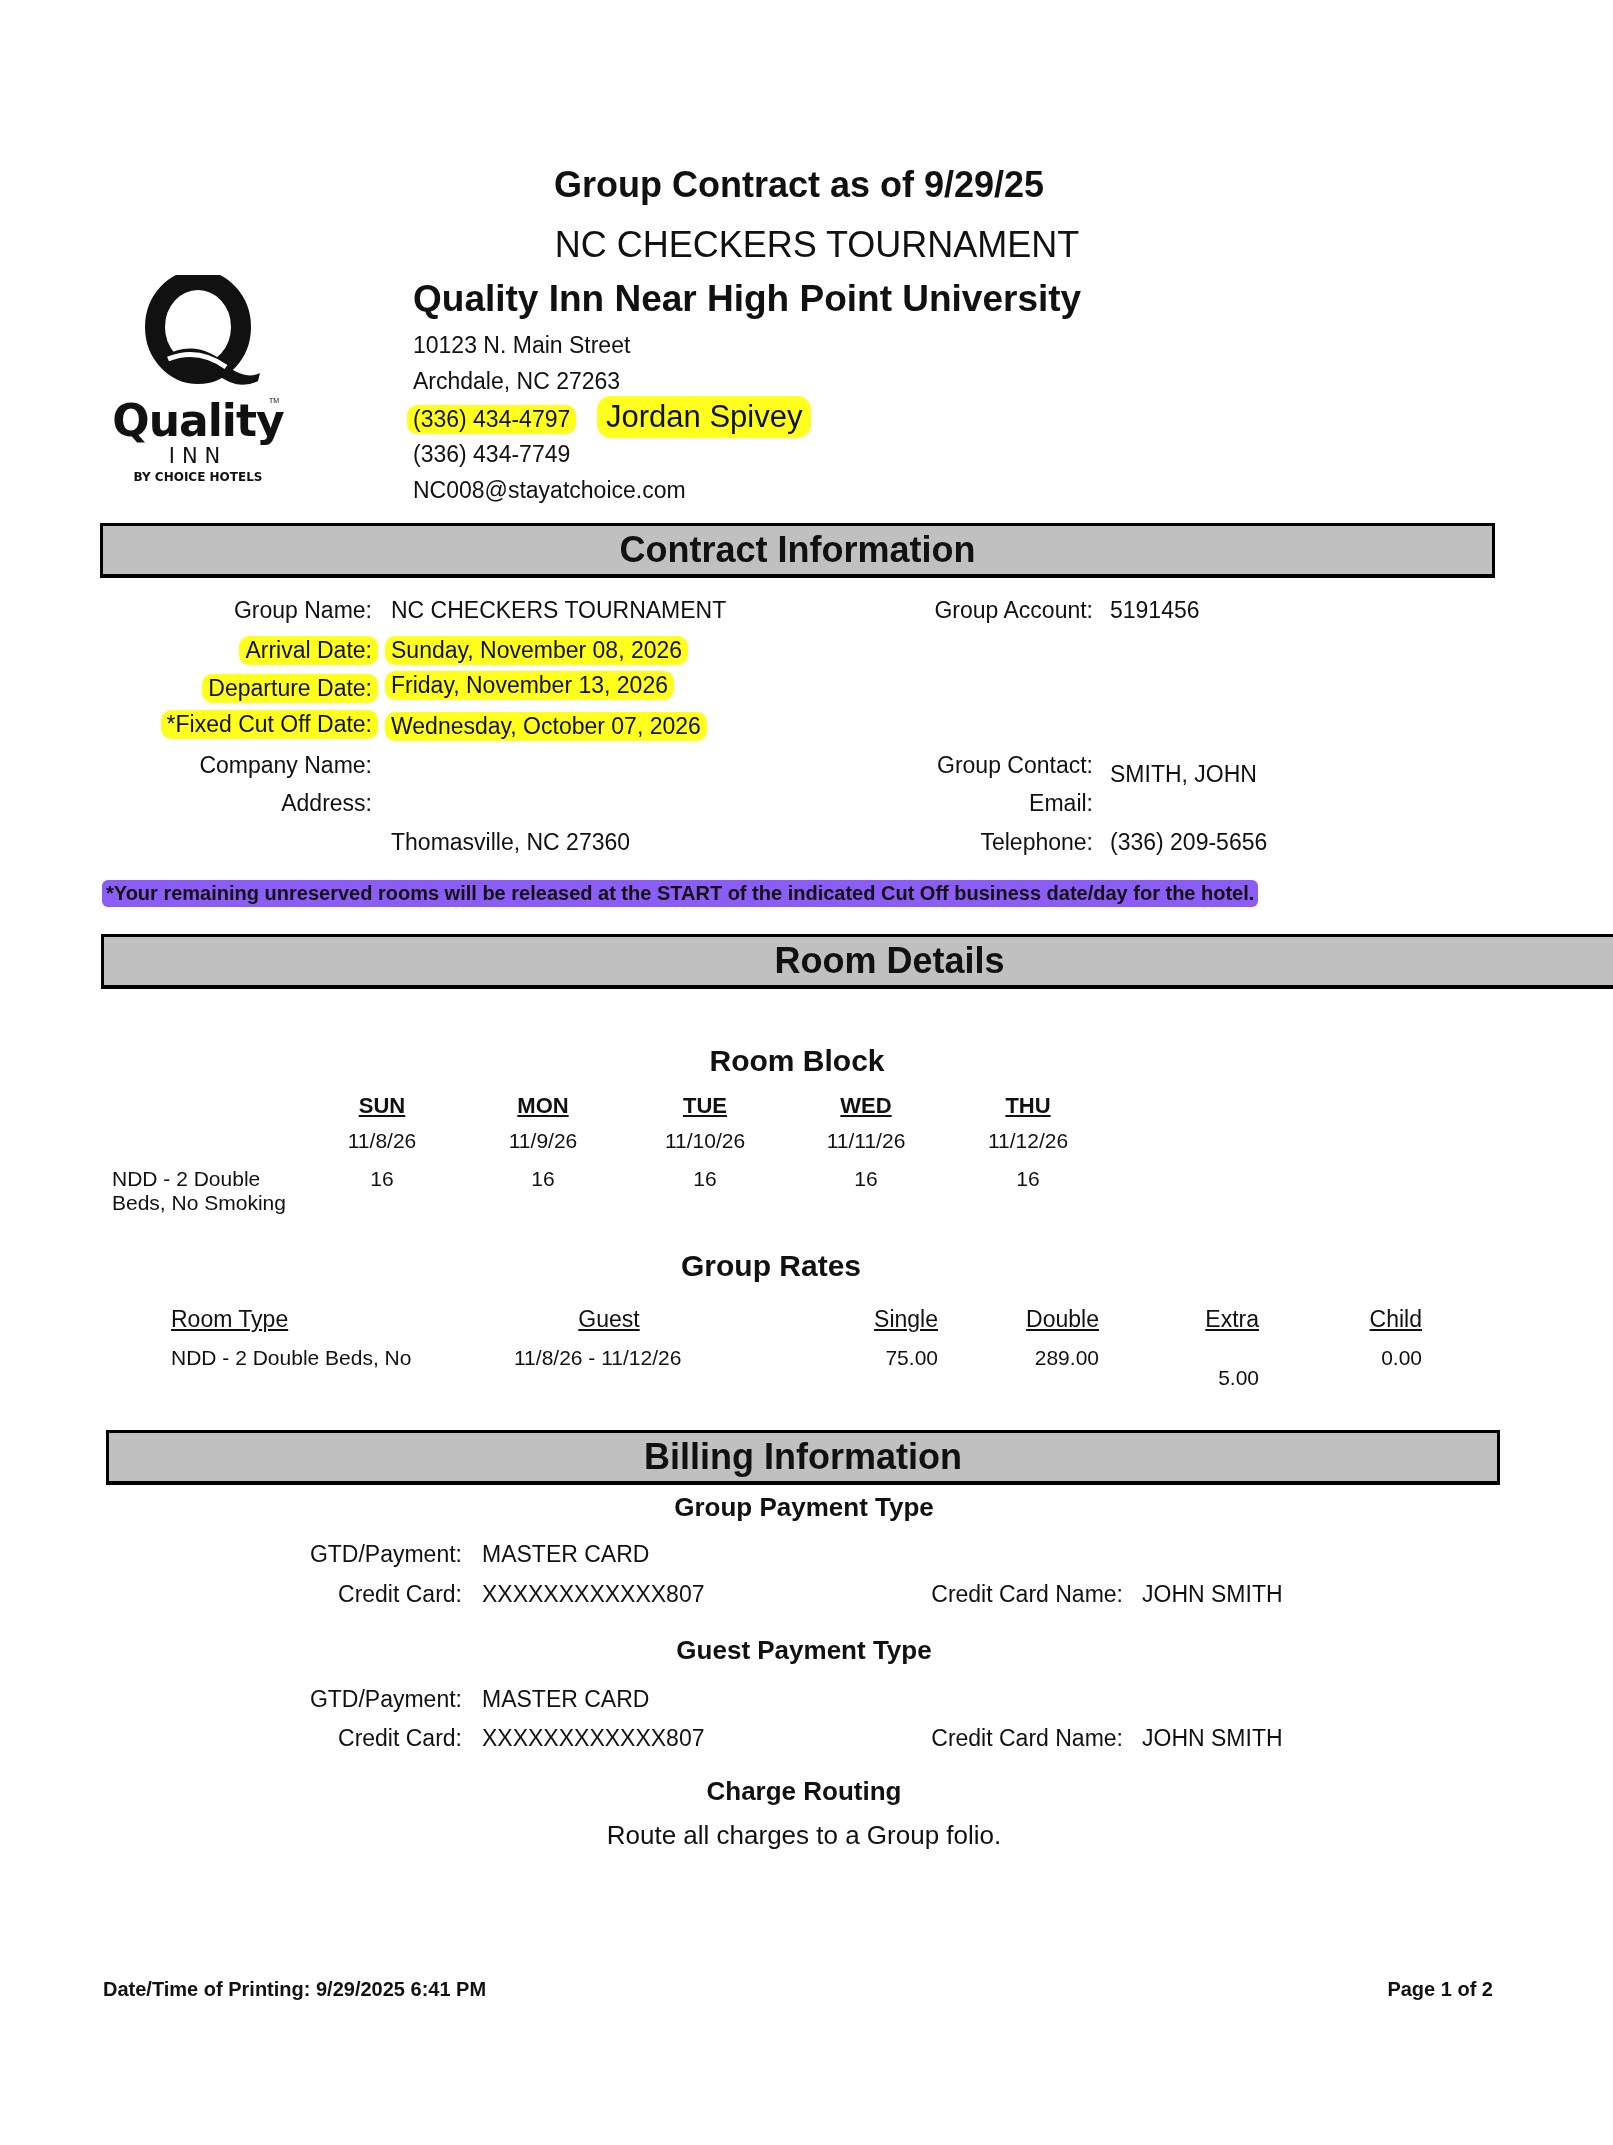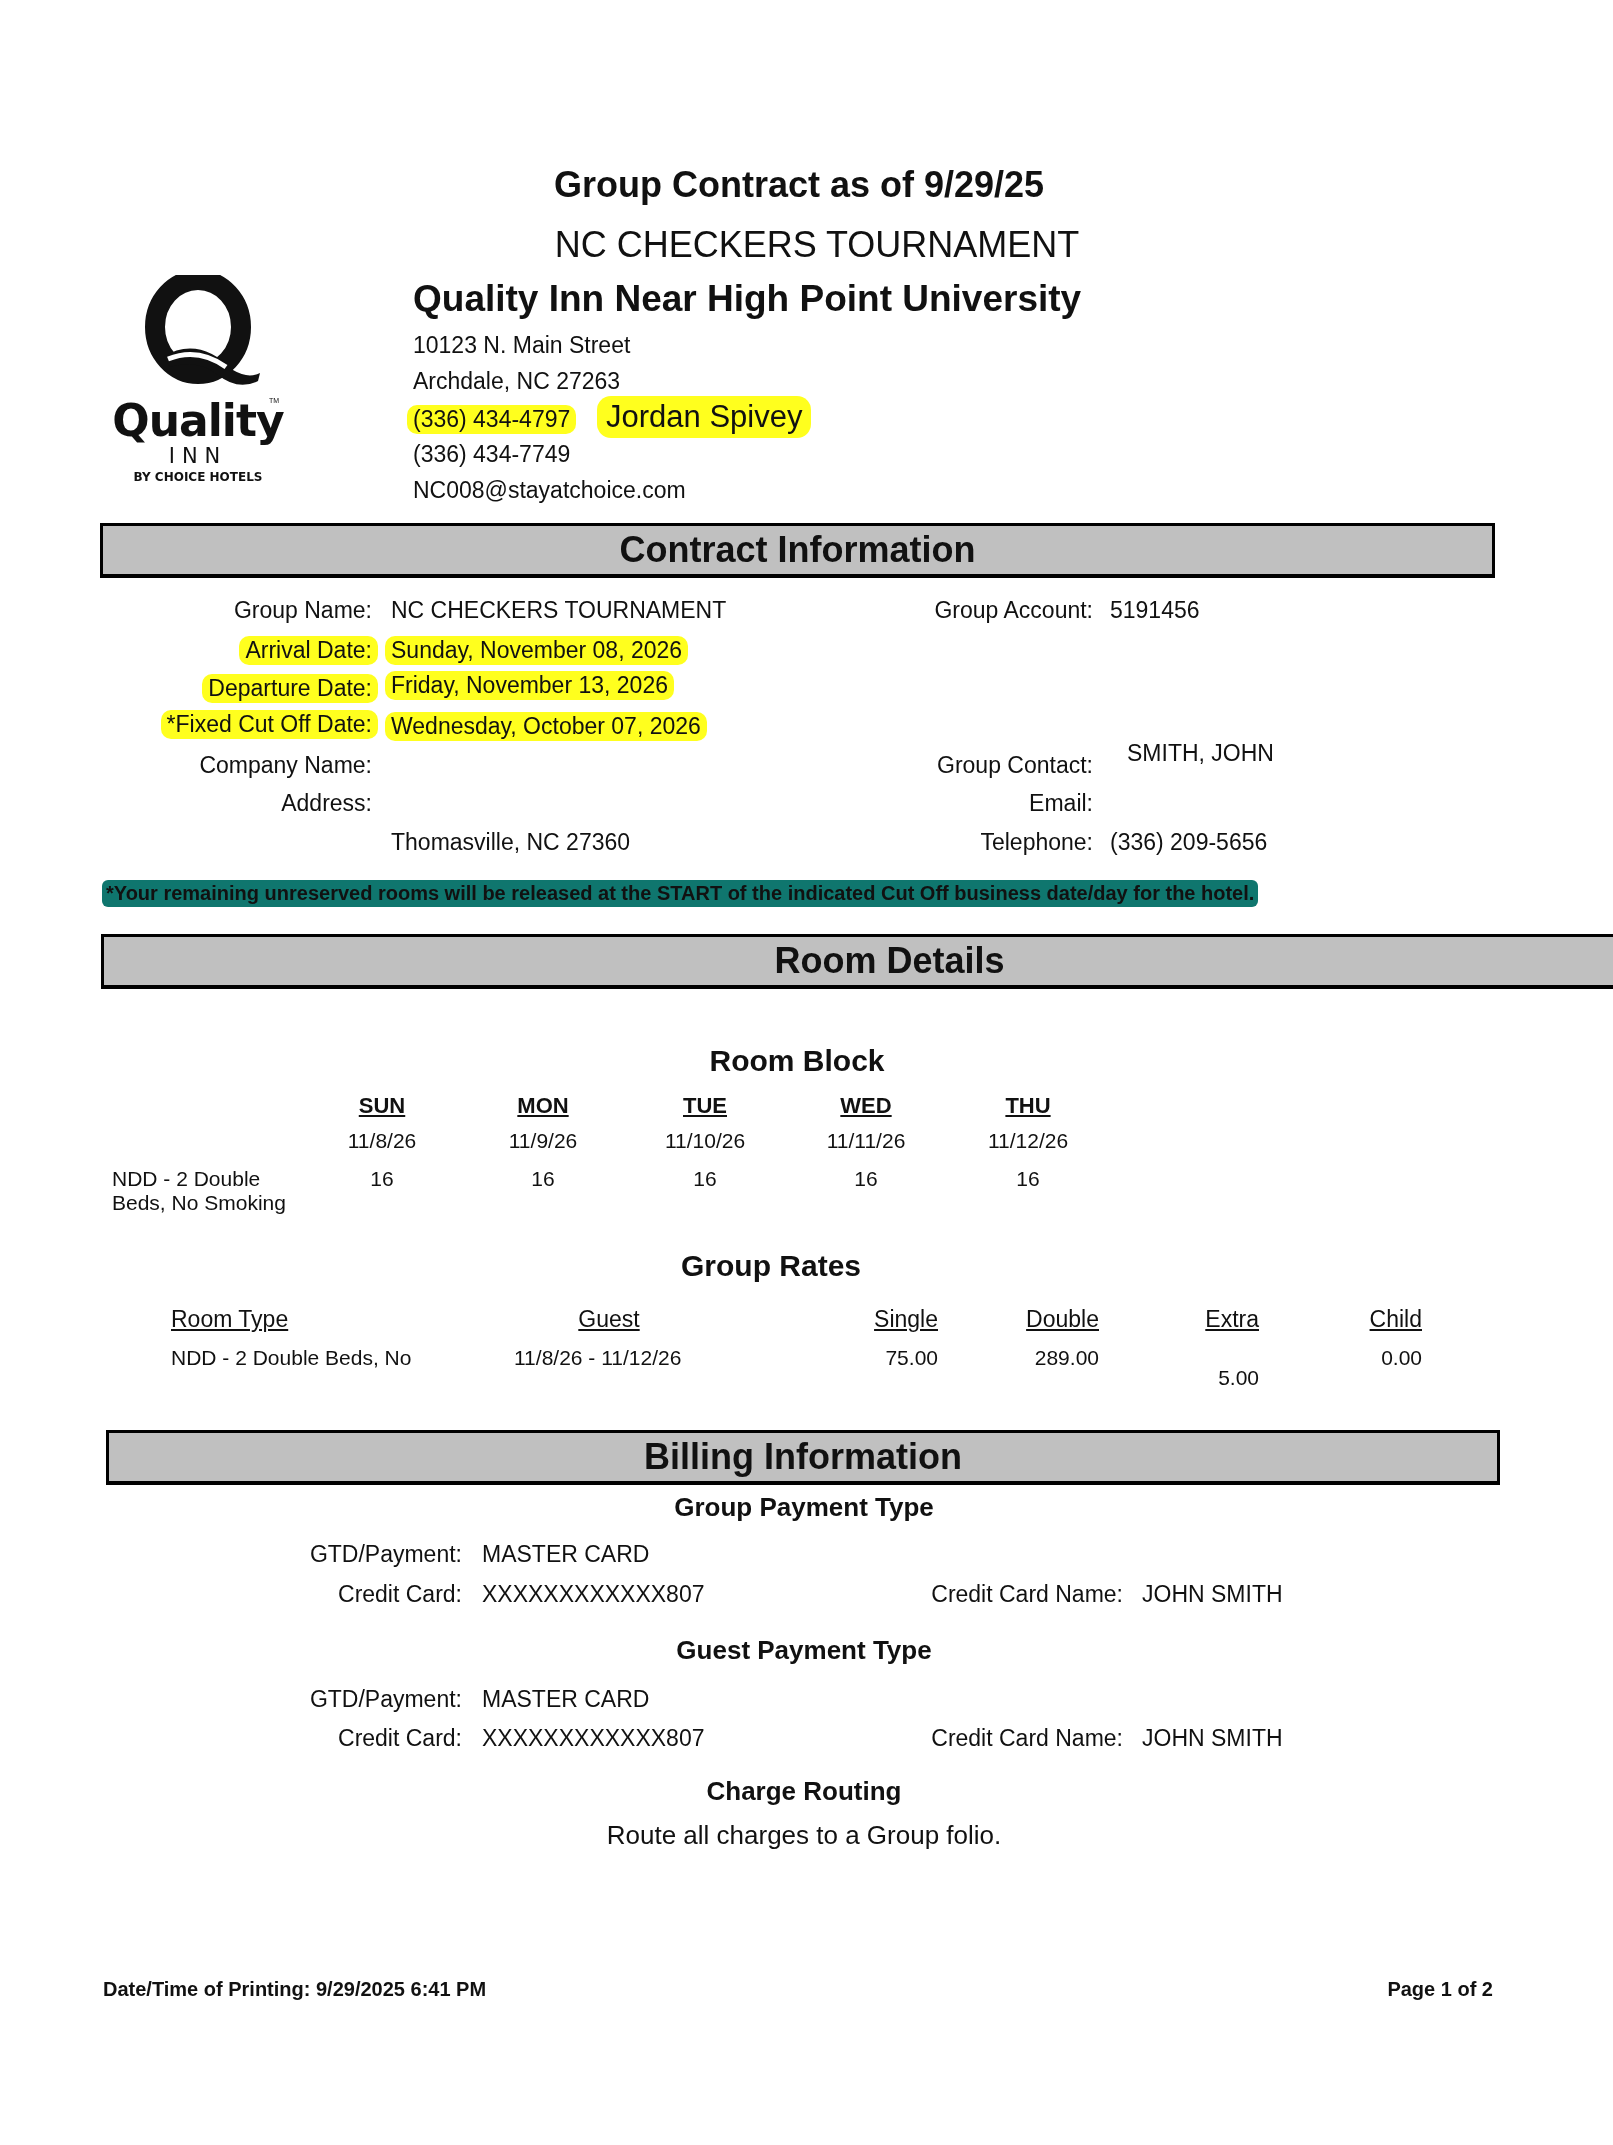--- a/index.html
+++ b/index.html
@@ -15,21 +15,21 @@
                 border-bottom-width: 4px; box-sizing: border-box;
                 display: flex; align-items: center; justify-content: center;
                 font-weight: bold; font-size: 36px; }
   .lbl { font-size: 23px; text-align: right; }
   .val { font-size: 23px; }
   .subhead { font-weight: bold; font-size: 30px; }
   .subhead2 { font-weight: bold; font-size: 26px; }
   .colh { font-size: 22px; font-weight: bold; text-decoration: underline; }
   .colh2 { font-size: 23px; text-decoration: underline; }
   .cell { font-size: 21px; }
-  .notice { font-weight: bold; font-size: 20px; background: #0f766e; padding: 2px 4px; border-radius: 6px; }
+  .notice { font-weight: bold; font-size: 20px; background: #8b5cf6; padding: 2px 4px; border-radius: 6px; }
   .footer { font-weight: bold; font-size: 20px; }
   .logo { position: absolute; left: 108px; top: 275px; width: 180px; height: 200px; }
 </style>
 </head>
 <body>
 
 <div class="logo">
   <svg width="180" height="200" viewBox="0 0 180 200">
     <ellipse cx="90" cy="52" rx="43" ry="47" fill="none" stroke="#111" stroke-width="20"></ellipse>
     <path d="M55 82 Q90 60 125 95 Q140 104 152 98 L150 106 Q130 116 110 100 Q90 84 62 92 Z" fill="#111"></path>
@@ -72,21 +72,21 @@
 
 <div class="abs lbl" style="right:1241px;top:790px;">Address:</div>
 <div class="abs val" style="left:391px;top:790px;"></div>
 
 <div class="abs val" style="left:391px;top:829px;">Thomasville, NC 27360</div>
 
 <div class="abs lbl" style="right:520px;top:597px;">Group Account:</div>
 <div class="abs val" style="left:1110px;top:597px;">5191456</div>
 
 <div class="abs lbl" style="right:520px;top:752px;">Group Contact:</div>
-<div class="abs val" style="left:1110px;top:740px;margin-left:17px;">SMITH, JOHN</div>
+<div class="abs val" style="left:1110px;top:761px;">SMITH, JOHN</div>
 
 <div class="abs lbl" style="right:520px;top:790px;">Email:</div>
 <div class="abs val" style="left:1110px;top:790px;"></div>
 
 <div class="abs lbl" style="right:520px;top:829px;margin-left:28px;">Telephone:</div>
 <div class="abs val" style="left:1110px;top:829px;">(336) 209-5656</div>
 
 <div class="abs notice" style="left:102px;top:880px;">*Your remaining unreserved rooms will be released at the START of the indicated Cut Off business date/day for the hotel.</div>
 
 <div class="sectionbox" style="left:101px;top:934px;width:1577px;height:55px;">

